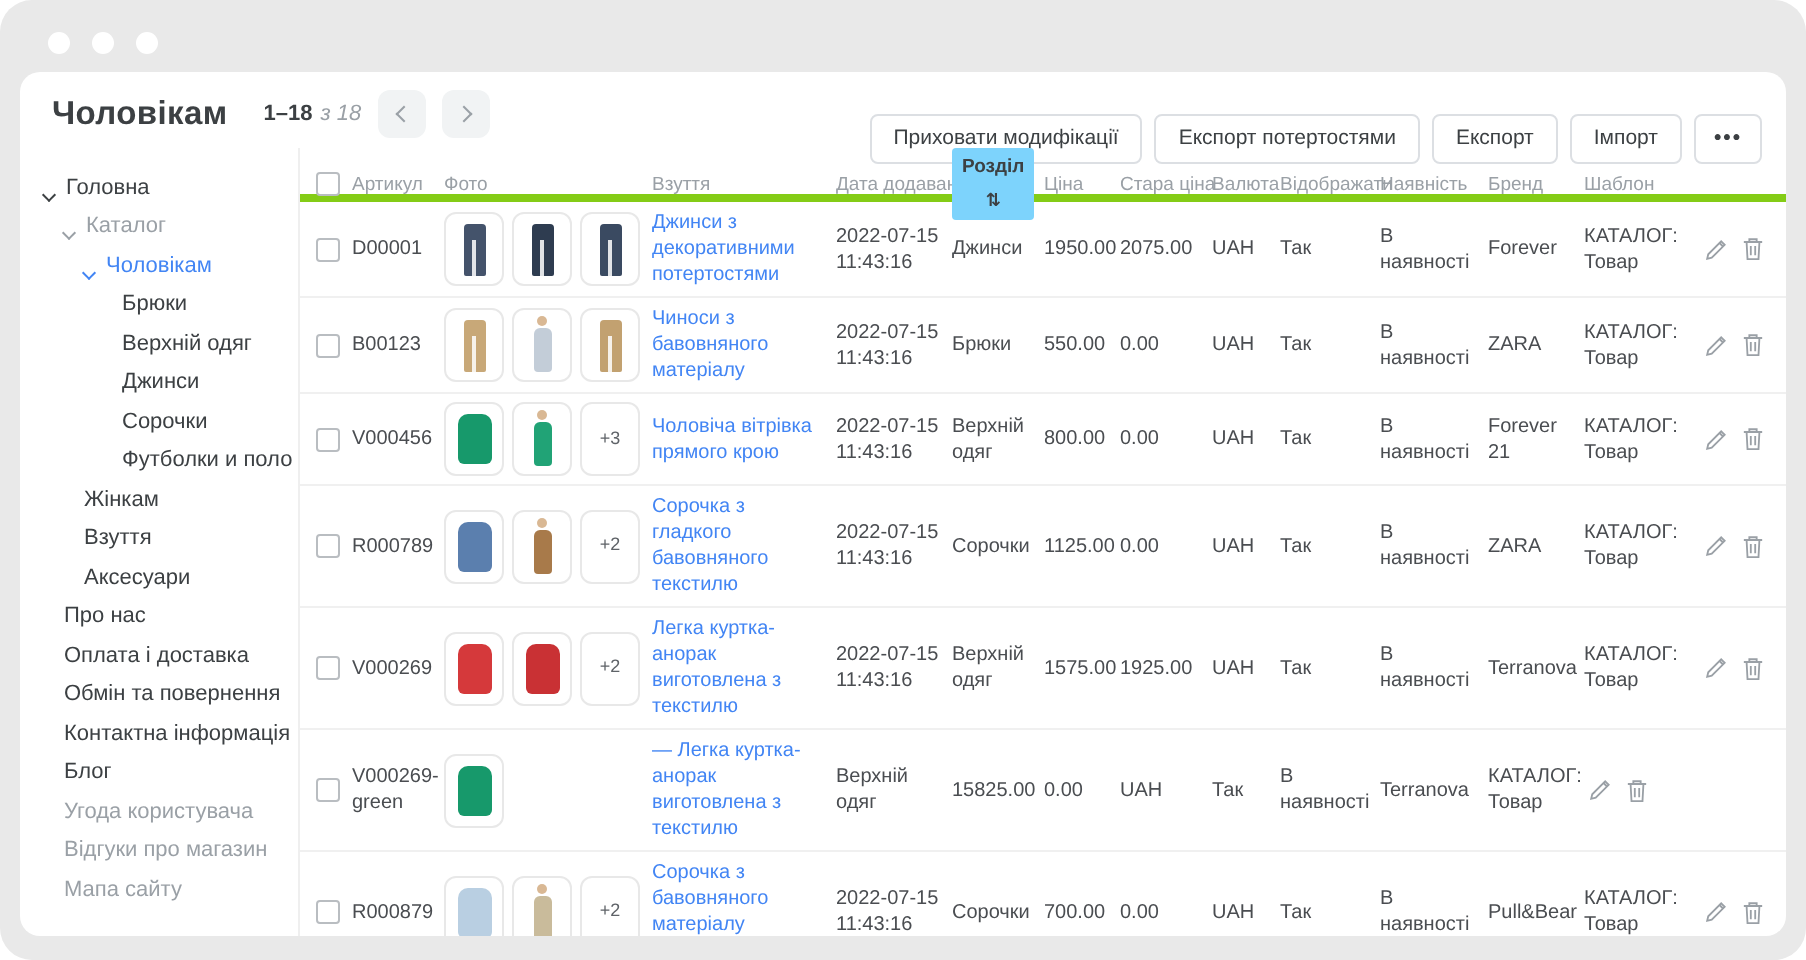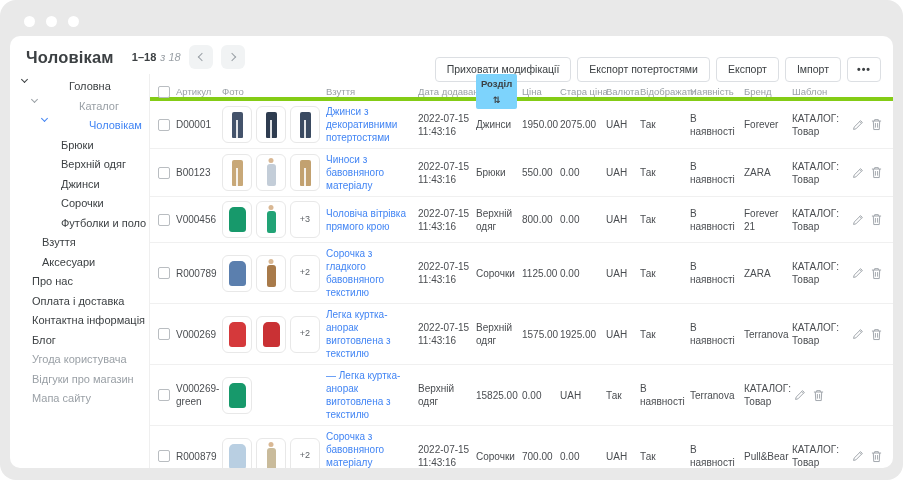--- a/index.html
+++ b/index.html
@@ -18,21 +18,21 @@
   .chev{width:6px;height:6px;border-right:1.6px solid #9aa0a6;border-bottom:1.6px solid #9aa0a6;display:inline-block;}
   .chev.left{transform:rotate(135deg);margin-left:2px;}
   .chev.right{transform:rotate(-45deg);margin-right:2px;}
   .toolbar-actions{margin-left:auto;display:flex;gap:6px;align-items:center;margin-top:25px;}
   .btn{font-size:10.5px;color:#3c4043;background:#fff;border:1px solid #dcdfe3;border-radius:4px;padding:6px 11px;cursor:pointer;white-space:nowrap;line-height:1;}
   .btn.primary{background:#4285f4;border-color:#4285f4;color:#fff;}
   .btn.more{font-weight:700;letter-spacing:1px;padding:6px 9px;}
   
   .content{flex:1;display:flex;overflow:hidden;}
   .sidebar{width:140px;flex:0 0 140px;border-right:1px solid #efefef;padding-top:6px;overflow:hidden;}
-  .side-item{display:flex;align-items:flex-start;height:19.5px;font-size:11px;color:#3c4043;cursor:pointer;white-space:nowrap;gap:36px;}
+  .side-item{display:flex;align-items:flex-end;height:19.5px;font-size:11px;color:#3c4043;cursor:pointer;white-space:nowrap;}
   .side-item .chev-down{width:5px;height:5px;border-right:1.4px solid currentColor;border-bottom:1.4px solid currentColor;transform:rotate(45deg);margin-right:6px;margin-top:-3px;flex:0 0 auto;}
   .side-item.muted{color:#9aa0a6;}
   .side-item.active{color:#4285f4;}
   .lv0{padding-left:12px;}
   .lv1{padding-left:22px;}
   .lv2{padding-left:32px;}
   .lv3{padding-left:51px;}
   
   .table{flex:1;overflow:hidden;}
   .grid{display:grid;grid-template-columns:26px 46px 104px 92px 58px 46px 38px 46px 34px 50px 54px 48px 58px 1fr;align-items:center;}
@@ -113,30 +113,36 @@
           <div class="side-item lv3">
             <span>Джинси</span>
           </div>
           <div class="side-item lv3">
             <span>Сорочки</span>
           </div>
           <div class="side-item lv3">
             <span>Футболки и поло</span>
           </div>
           <div class="side-item lv2">
+            <span>Жінкам</span>
+          </div>
+          <div class="side-item lv2">
             <span>Взуття</span>
           </div>
           <div class="side-item lv2">
             <span>Аксесуари</span>
           </div>
           <div class="side-item lv1">
             <span>Про нас</span>
           </div>
           <div class="side-item lv1">
             <span>Оплата і доставка</span>
+          </div>
+          <div class="side-item lv1">
+            <span>Обмін та повернення</span>
           </div>
           <div class="side-item lv1">
             <span>Контактна інформація</span>
           </div>
           <div class="side-item lv1">
             <span>Блог</span>
           </div>
           <div class="side-item lv1 muted">
             <span>Угода користувача</span>
           </div>

